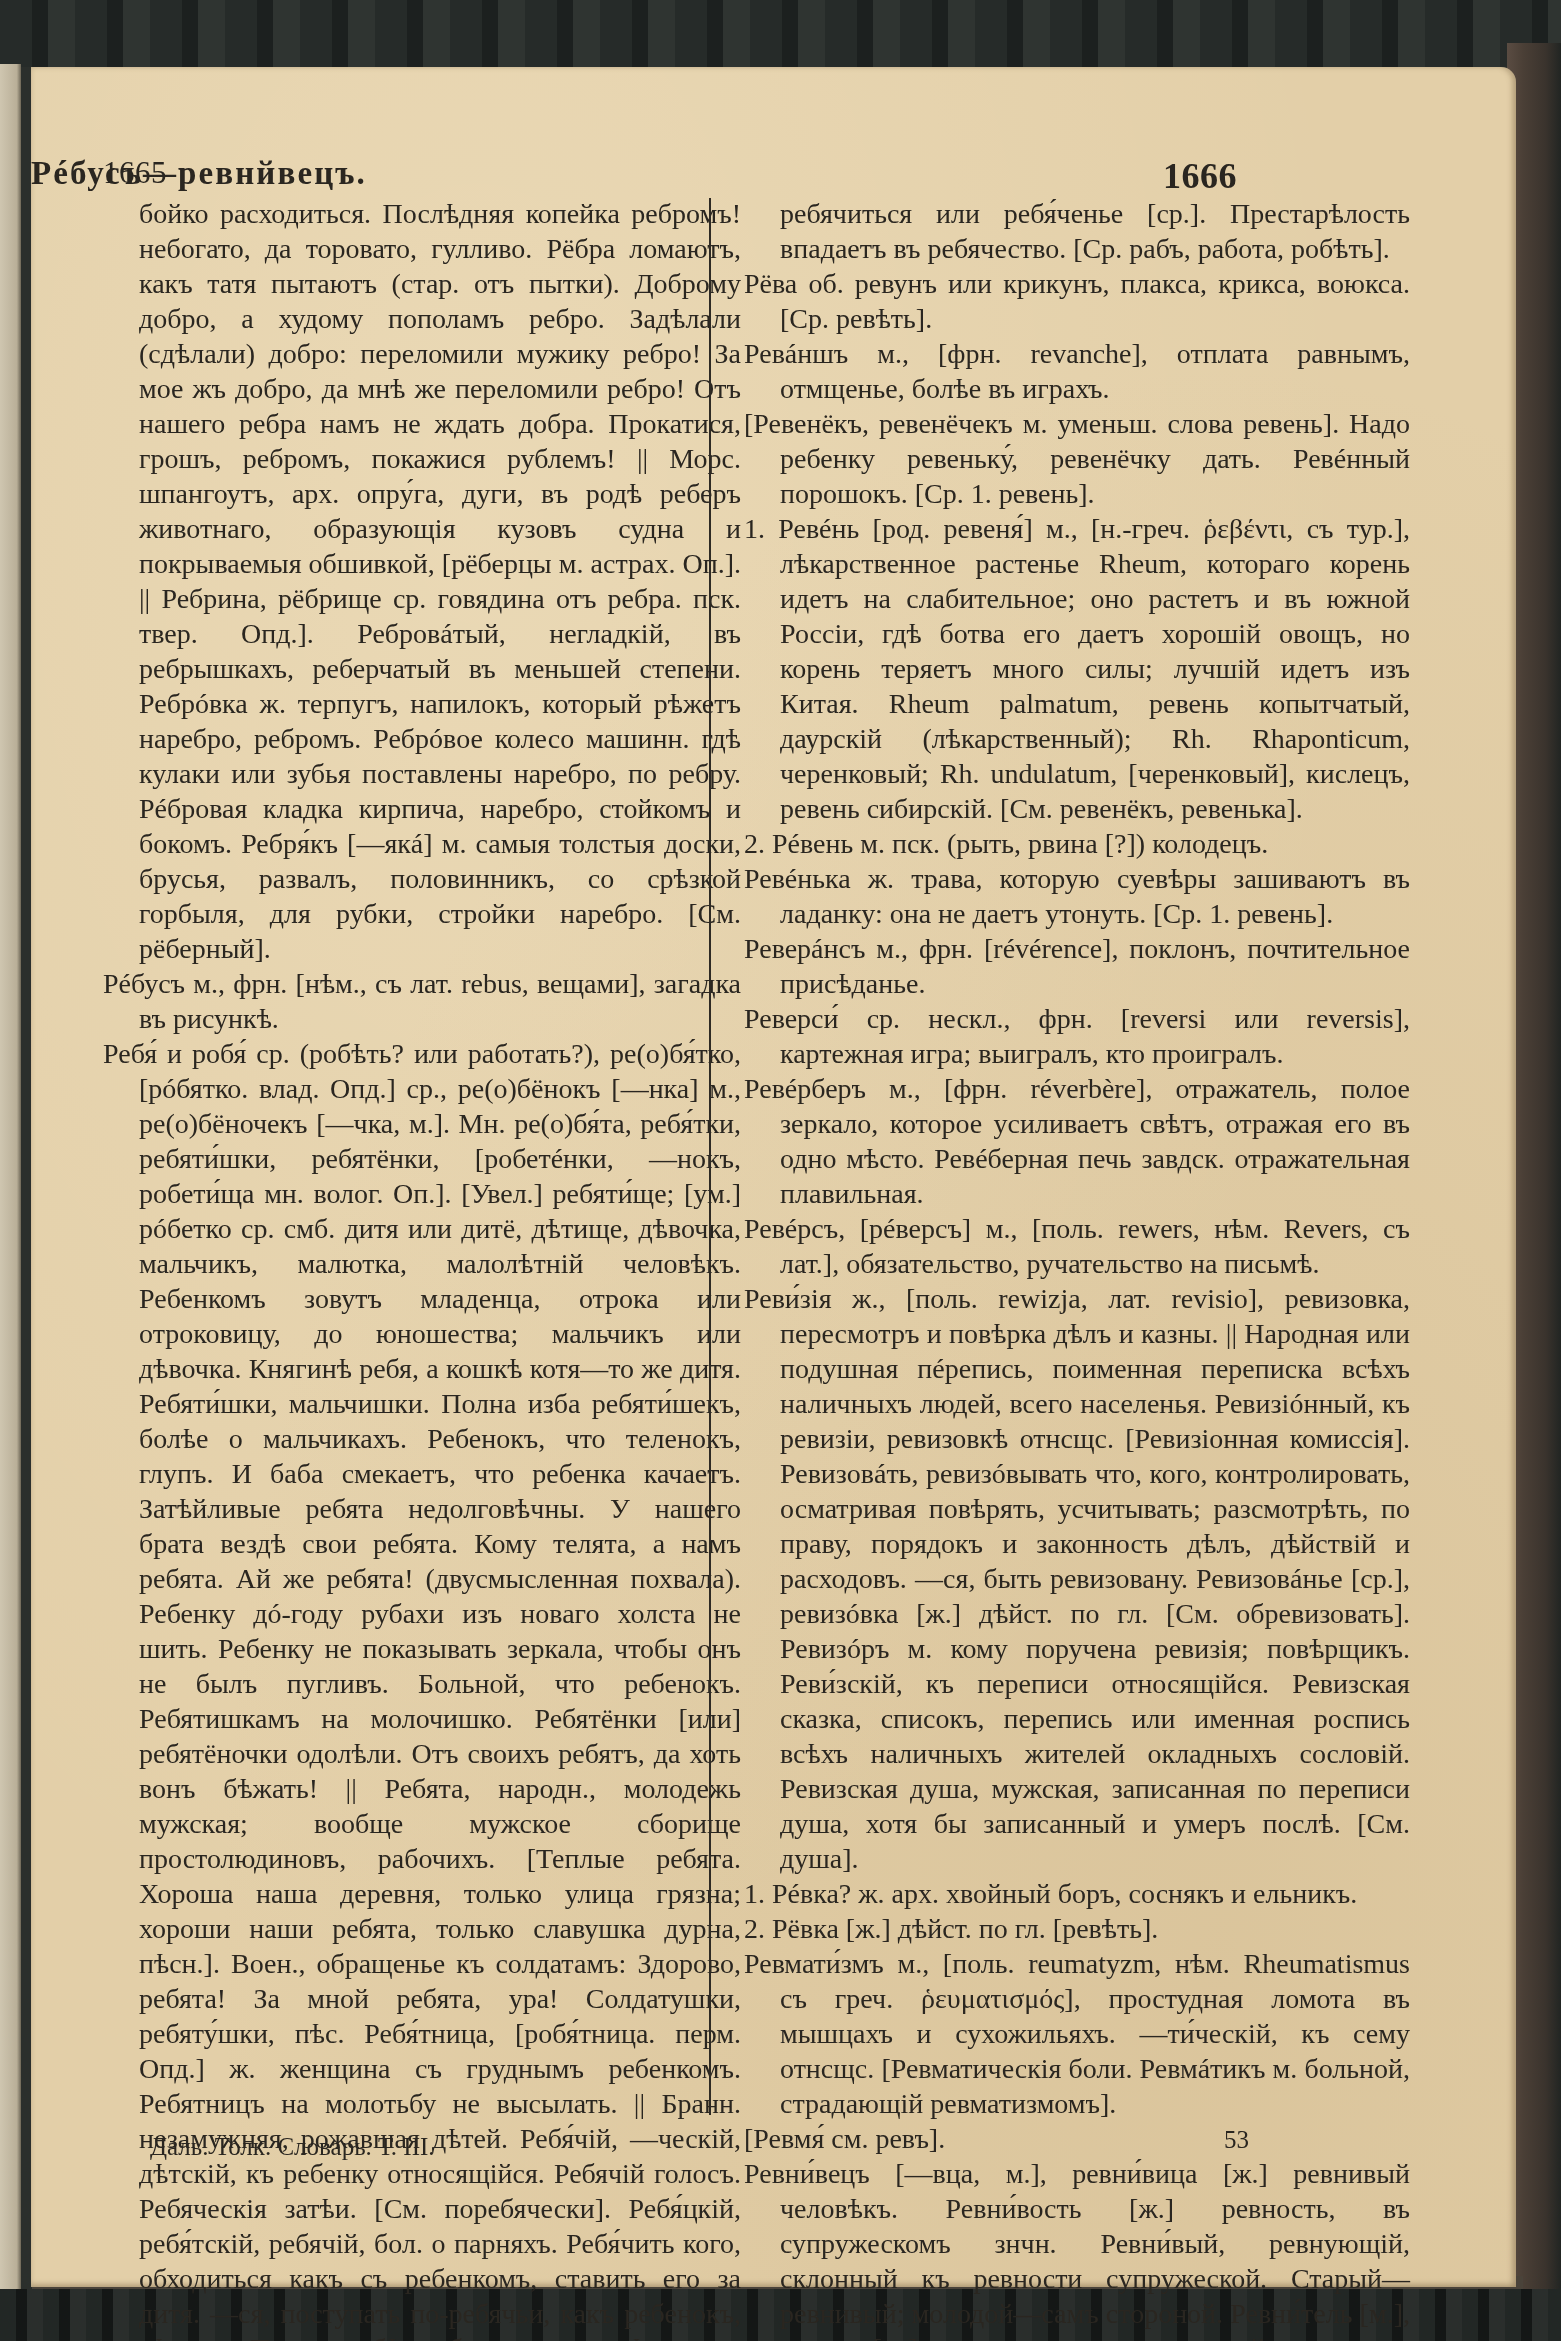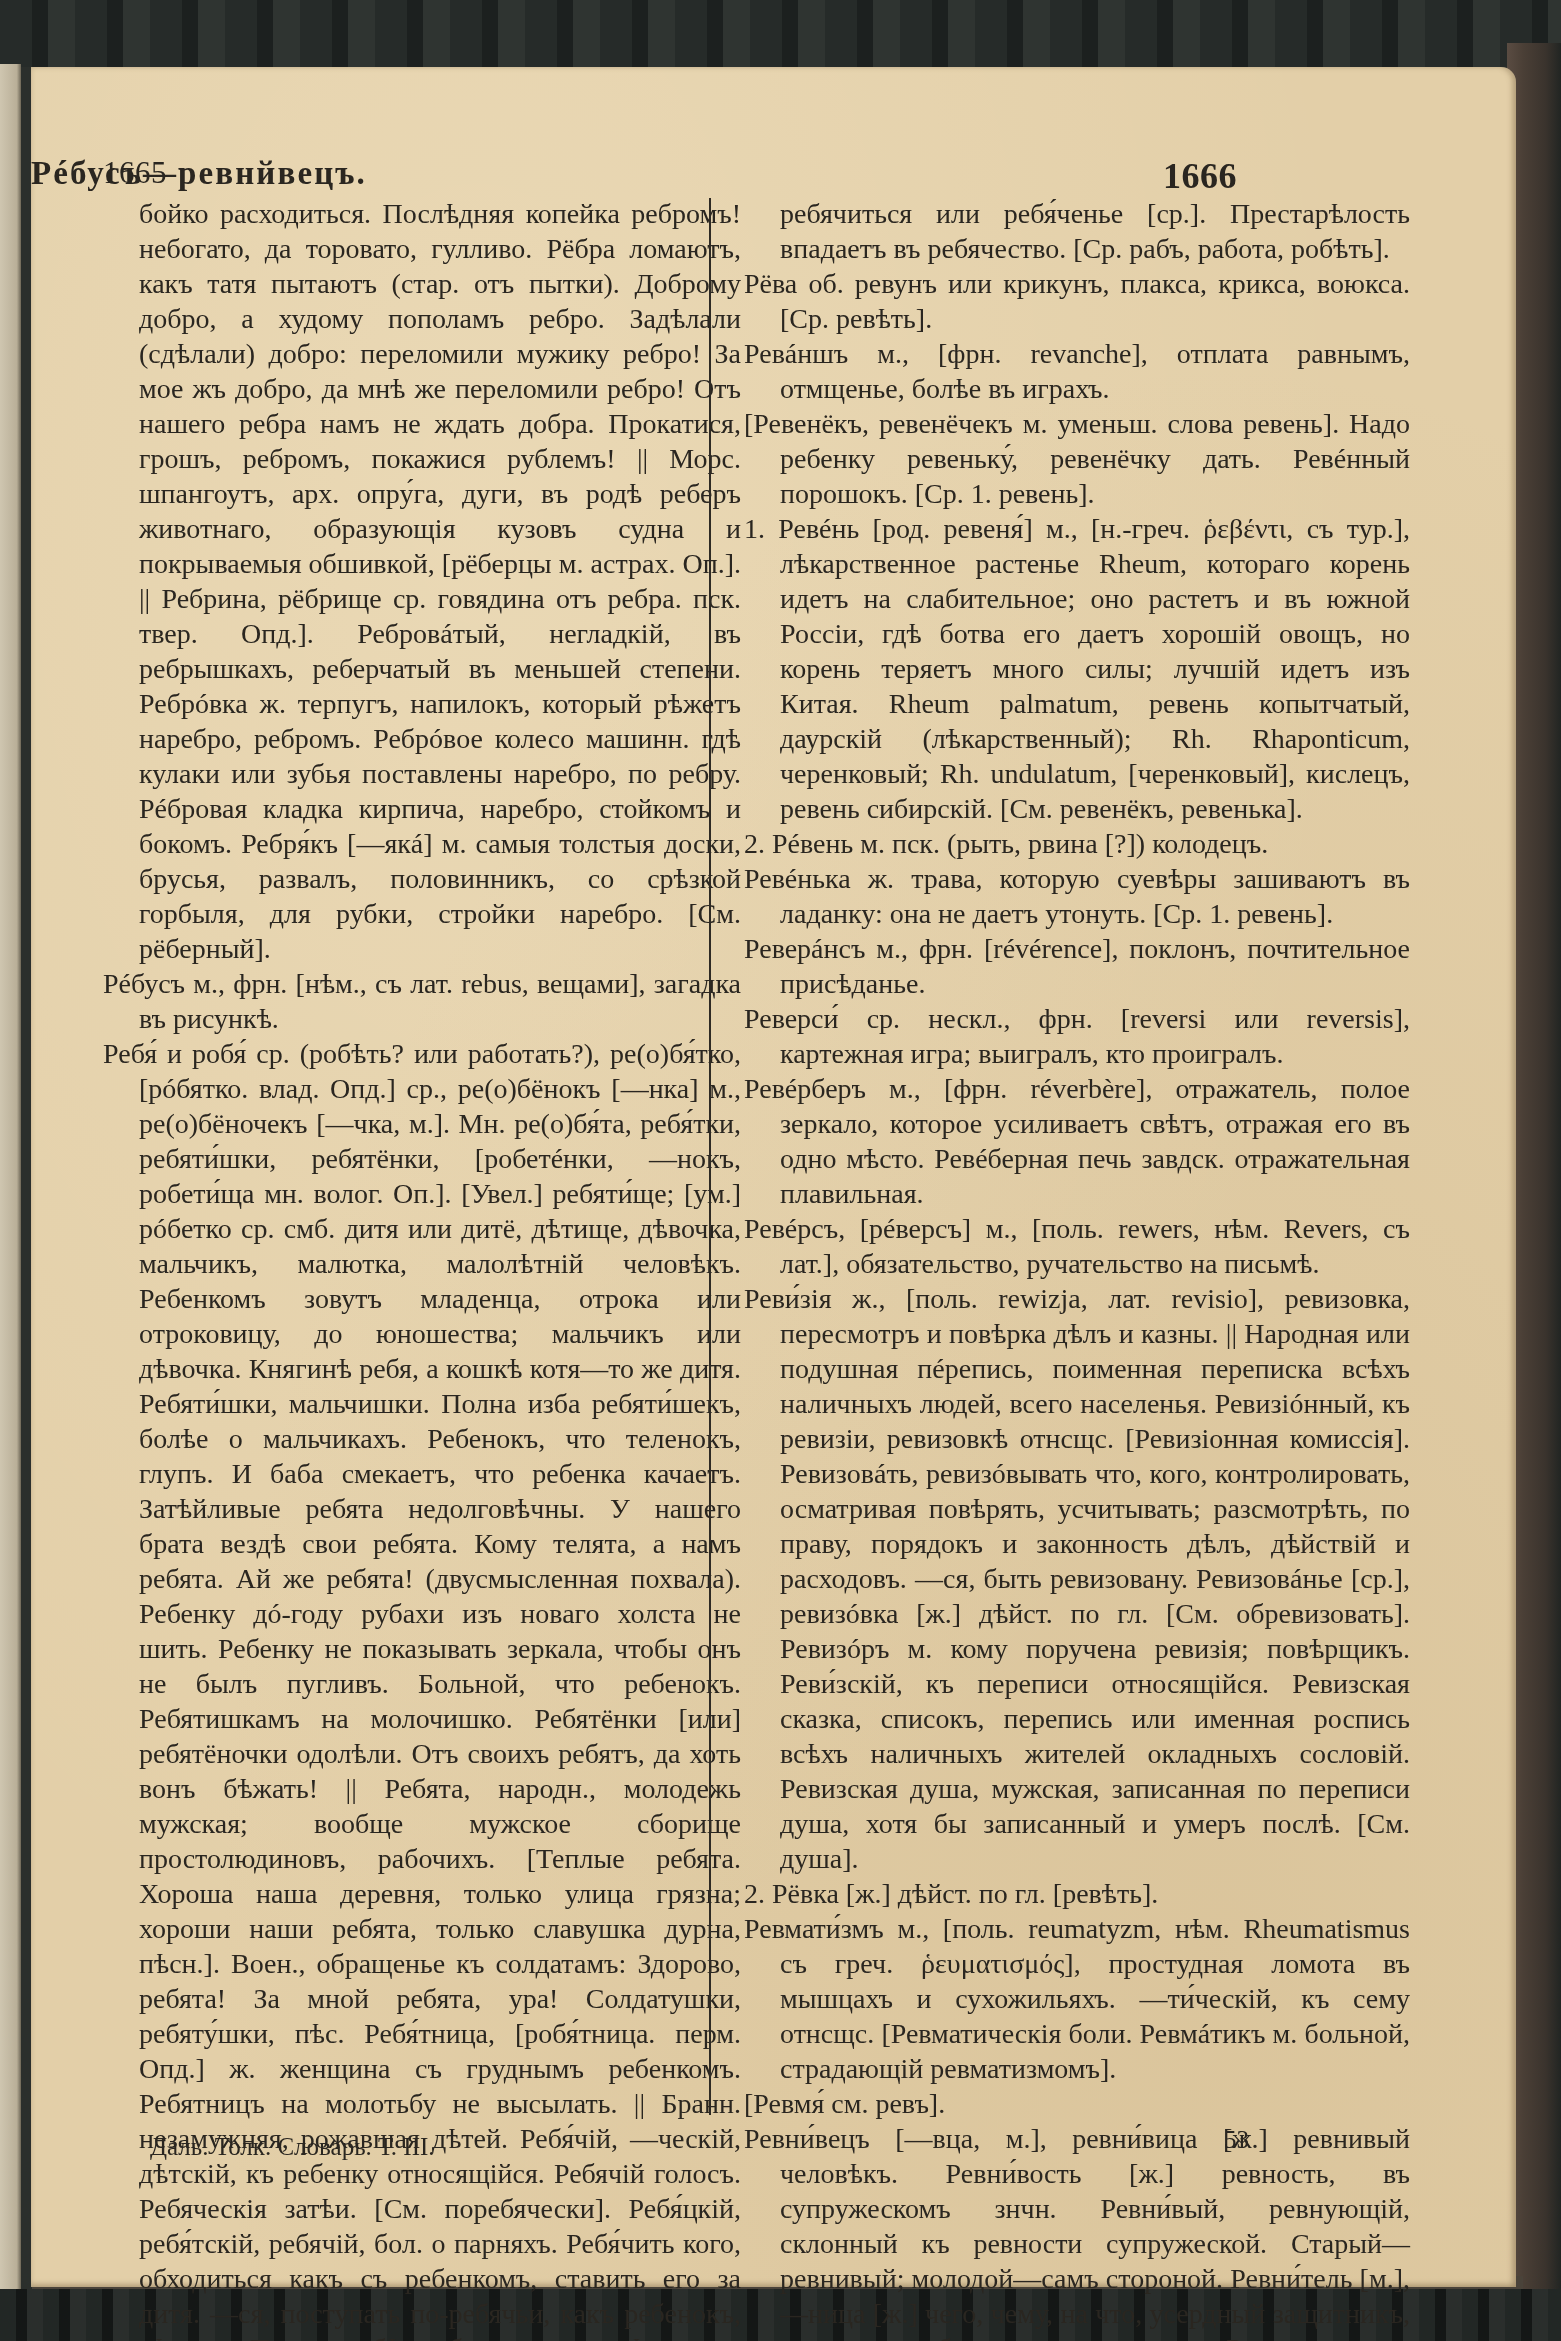--- a/index.html
+++ b/index.html
@@ -71,20 +71,21 @@
     <p class="entry">Ревáншъ м., [фрн. revanche], отплата равнымъ, отмщенье, болѣе въ играхъ.</p>
     <p class="entry">[Ревенёкъ, ревенёчекъ м. уменьш. слова ревень]. Надо ребенку ревеньку́, ревенёчку дать. Ревéнный порошокъ. [Ср. 1. ревень].</p>
     <p class="entry">1. Ревéнь [род. ревеня́] м., [н.-греч. ῥεβέντι, съ тур.], лѣкарственное растенье Rheum, котораго корень идетъ на слабительное; оно растетъ и въ южной Россіи, гдѣ ботва его даетъ хорошій овощъ, но корень теряетъ много силы; лучшій идетъ изъ Китая. Rheum palmatum, ревень копытчатый, даурскій (лѣкарственный); Rh. Rhaponticum, черенковый; Rh. undulatum, [черенковый], кислецъ, ревень сибирскій. [См. ревенёкъ, ревенька].</p>
     <p class="entry">2. Рéвень м. пск. (рыть, рвина [?]) колодецъ.</p>
     <p class="entry">Ревéнька ж. трава, которую суевѣры зашиваютъ въ ладанку: она не даетъ утонуть. [Ср. 1. ревень].</p>
     <p class="entry">Реверáнсъ м., фрн. [révérence], поклонъ, почтительное присѣданье.</p>
     <p class="entry">Реверси́ ср. нескл., фрн. [reversi или reversis], картежная игра; выигралъ, кто проигралъ.</p>
     <p class="entry">Ревéрберъ м., [фрн. réverbère], отражатель, полое зеркало, которое усиливаетъ свѣтъ, отражая его въ одно мѣсто. Ревéберная печь завдск. отражательная плавильная.</p>
     <p class="entry">Ревéрсъ, [рéверсъ] м., [поль. rewers, нѣм. Revers, съ лат.], обязательство, ручательство на письмѣ.</p>
     <p class="entry">Реви́зія ж., [поль. rewizja, лат. revisio], ревизовка, пересмотръ и повѣрка дѣлъ и казны. || Народная или подушная пéрепись, поименная переписка всѣхъ наличныхъ людей, всего населенья. Ревизіóнный, къ ревизіи, ревизовкѣ отнсщс. [Ревизіонная комиссія]. Ревизовáть, ревизóвывать что, кого, контролировать, осматривая повѣрять, усчитывать; разсмотрѣть, по праву, порядокъ и законность дѣлъ, дѣйствій и расходовъ. —ся, быть ревизовану. Ревизовáнье [ср.], ревизóвка [ж.] дѣйст. по гл. [См. обревизовать]. Ревизóръ м. кому поручена ревизія; повѣрщикъ. Реви́зскій, къ переписи относящійся. Ревизская сказка, списокъ, перепись или именная роспись всѣхъ наличныхъ жителей окладныхъ сословій. Ревизская душа, мужская, записанная по переписи душа, хотя бы записанный и умеръ послѣ. [См. душа].</p>
+    <p class="entry">1. Рéвка? ж. арх. хвойный боръ, соснякъ и ельникъ.</p>
     <p class="entry">2. Рёвка [ж.] дѣйст. по гл. [ревѣть].</p>
     <p class="entry">Ревмати́змъ м., [поль. reumatyzm, нѣм. Rheumatismus съ греч. ῥευματισμός], простудная ломота въ мышцахъ и сухожильяхъ. —ти́ческій, къ сему отнсщс. [Ревматическія боли. Ревмáтикъ м. больной, страдающій ревматизмомъ].</p>
     <p class="entry">[Ревмя́ см. ревъ].</p>
     <p class="entry">Ревни́вецъ [—вца, м.], ревни́вица [ж.] ревнивый человѣкъ. Ревни́вость [ж.] ревность, въ супружескомъ знчн. Ревни́вый, ревнующій, склонный къ ревности супружеской. Старый—ревнивый; молодой—самъ стороной. Ревни́тель [м.], —ница [ж.] чего, чему, на что, усердный защитникъ, старатель, поборникъ, сподвижникъ. Рев-</p>
   </div>
 
   <span class="footer-sig">Даль. Толк. Словарь. Т. III.</span>
   <span class="footer-num">53</span>
 </div>
 

